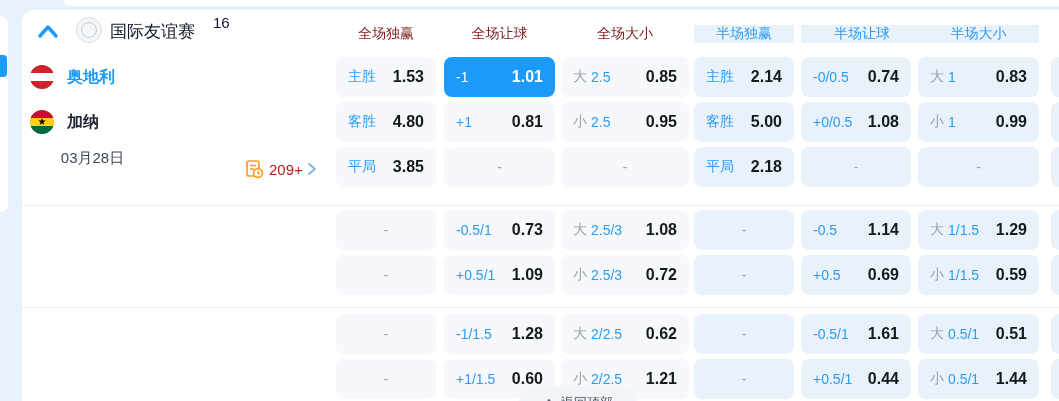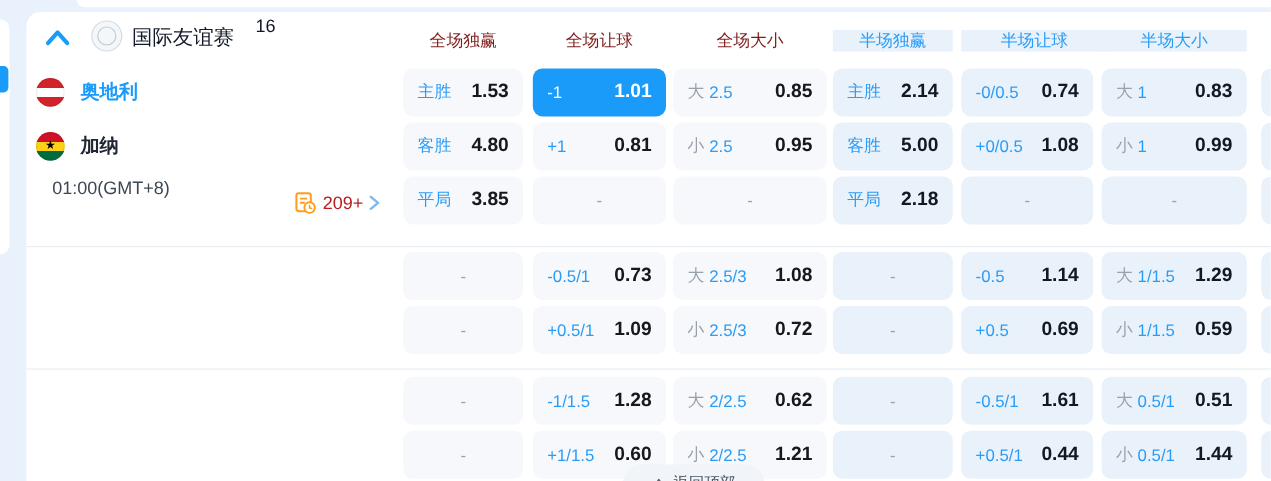--- a/index.html
+++ b/index.html
@@ -103,21 +103,21 @@
   <div class="team-name home">奥地利</div>
 </div>
 <div class="team-row tr2">
   <div class="flag flag-ghana">
     <span class="ghana-star">★</span>
   </div>
   <div class="team-name away">加纳</div>
 </div>
 
 <div class="date-block">
-  <div>01:00(GMT+8)</div>
+  <div>03月28日</div>
 </div>
 <div class="more-odds">
   <svg width="19" height="20" viewBox="0 0 19 20">
     <rect x="2" y="2" width="12" height="15" rx="2" fill="none" stroke="#ff9d1f" stroke-width="1.7"></rect>
     <line x1="5" y1="6.5" x2="11" y2="6.5" stroke="#ff9d1f" stroke-width="1.6"></line>
     <line x1="5" y1="10" x2="9" y2="10" stroke="#ff9d1f" stroke-width="1.6"></line>
     <circle cx="13" cy="14" r="4.4" fill="#fff" stroke="#ff9d1f" stroke-width="1.6"></circle>
     <polyline points="13,12.2 13,14.2 14.6,14.8" fill="none" stroke="#ff9d1f" stroke-width="1.3" stroke-linecap="round"></polyline>
   </svg>
   <span class="more-count">209+</span>

